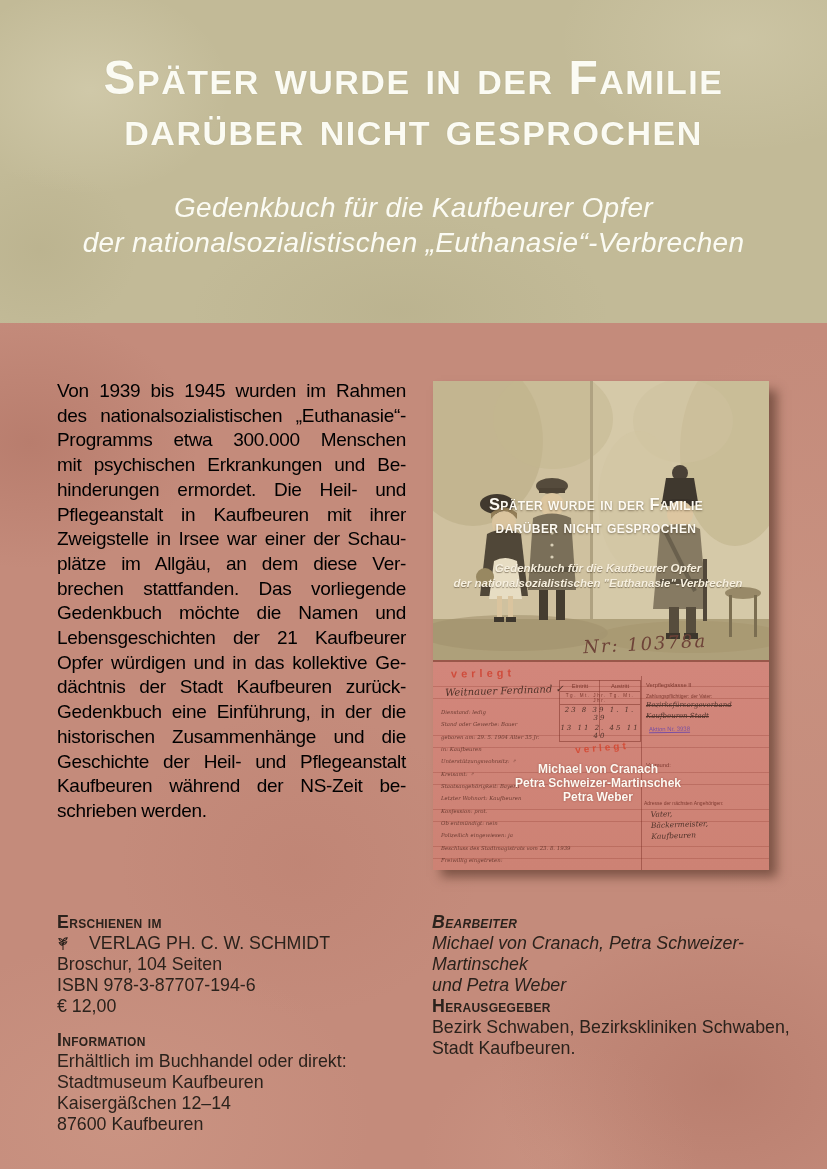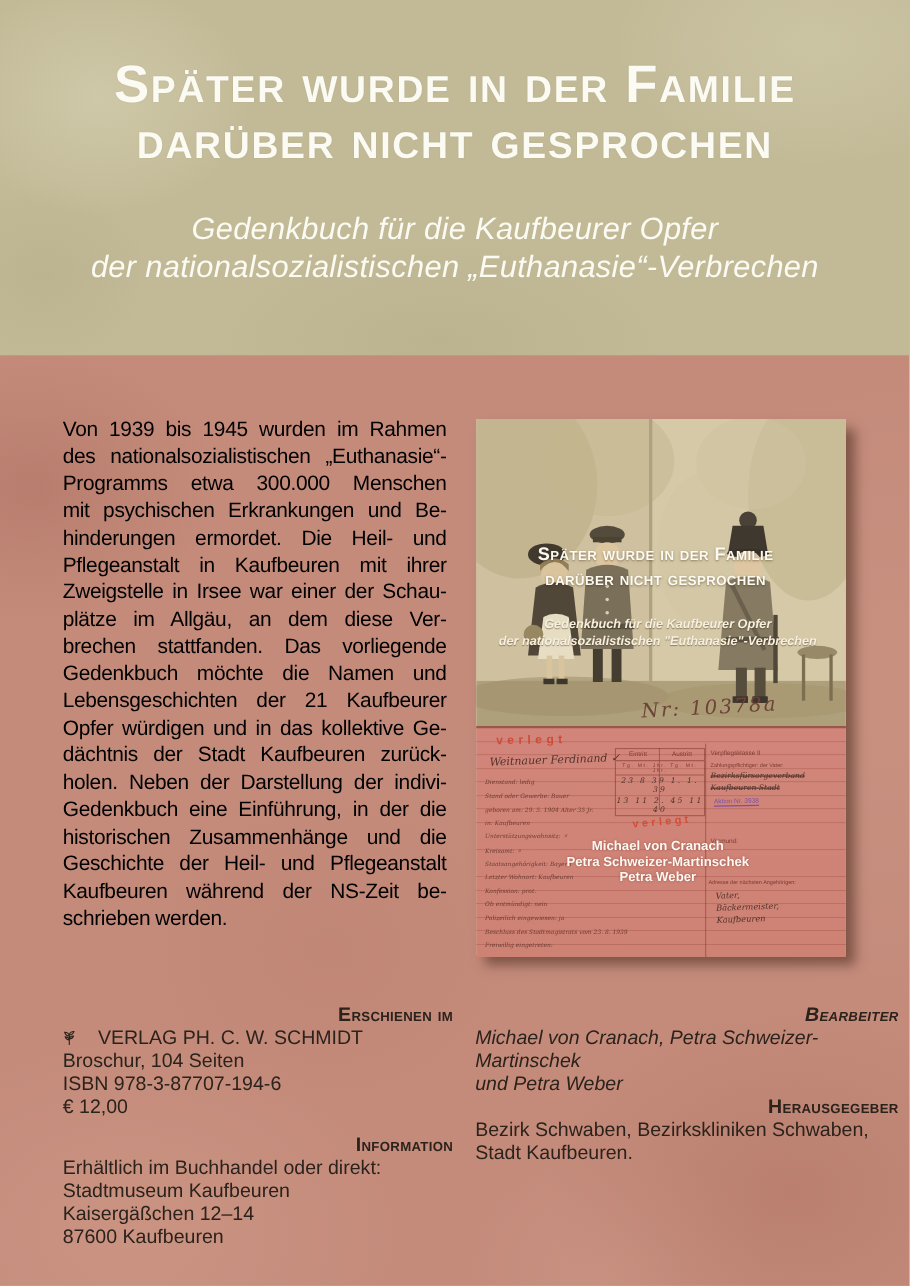--- a/index.html
+++ b/index.html
@@ -88,21 +88,21 @@
   .doc-table-head { display:flex; border-bottom:1px solid rgba(120,45,35,.5); }
   .doc-table-head span { flex:1; text-align:center; font-size:5.8px; color:#7e3a30; padding:2px 0; }
   .doc-subcols { font-size:4.6px; color:#7e3a30; text-align:center; border-bottom:1px solid rgba(120,45,35,.5);
     padding:1px 0; letter-spacing:1.5px; }
   .doc-numrow { font-size:7px; text-align:center; letter-spacing:2px; padding:1px 0; }
   .doc-left-fields { position:absolute; left:8px; top:44px; width:118px; font-size:5.4px; line-height:12.35px;
     color:#6d3c32; white-space:nowrap; }
   .struck { text-decoration:line-through; }
   
   .info-block { position:absolute; color:#2b221c; font-size:17.8px; line-height:21px; }
-  .block-heading { font-variant-caps:small-caps; font-weight:bold; letter-spacing:.3px;text-align:right; }
+  .block-heading { font-variant-caps:small-caps; font-weight:bold; letter-spacing:.3px; }
   .publisher-line { display:flex; align-items:center; gap:20px; }
   .sprig { display:inline-flex; }
 </style>
 </head>
 <body>
 
 <div class="page">
   <div class="band-top"></div>
   <div class="band-top-texture"></div>
   <div class="band-bottom-texture"></div>
@@ -123,21 +123,20 @@
       <div class="line">mit psychischen Erkrankungen und Be-</div>
       <div class="line">hinderungen ermordet. Die Heil- und</div>
       <div class="line">Pflegeanstalt in Kaufbeuren mit ihrer</div>
       <div class="line">Zweigstelle in Irsee war einer der Schau-</div>
       <div class="line">plätze im Allgäu, an dem diese Ver-</div>
       <div class="line">brechen stattfanden. Das vorliegende</div>
       <div class="line">Gedenkbuch möchte die Namen und</div>
       <div class="line">Lebensgeschichten der 21 Kaufbeurer</div>
       <div class="line">Opfer würdigen und in das kollektive Ge-</div>
       <div class="line">dächtnis der Stadt Kaufbeuren zurück-</div>
-      <div class="line">holen. Neben der Darstellung der indivi-</div>
       <div class="line">Gedenkbuch eine Einführung, in der die</div>
       <div class="line">historischen Zusammenhänge und die</div>
       <div class="line">Geschichte der Heil- und Pflegeanstalt</div>
       <div class="line">Kaufbeuren während der NS-Zeit be-</div>
       <div class="line">schrieben werden.</div>
     </div>
 
   <div class="cover">
     <div class="cover-photo">
       <svg width="336" height="279" viewBox="0 0 336 279">

